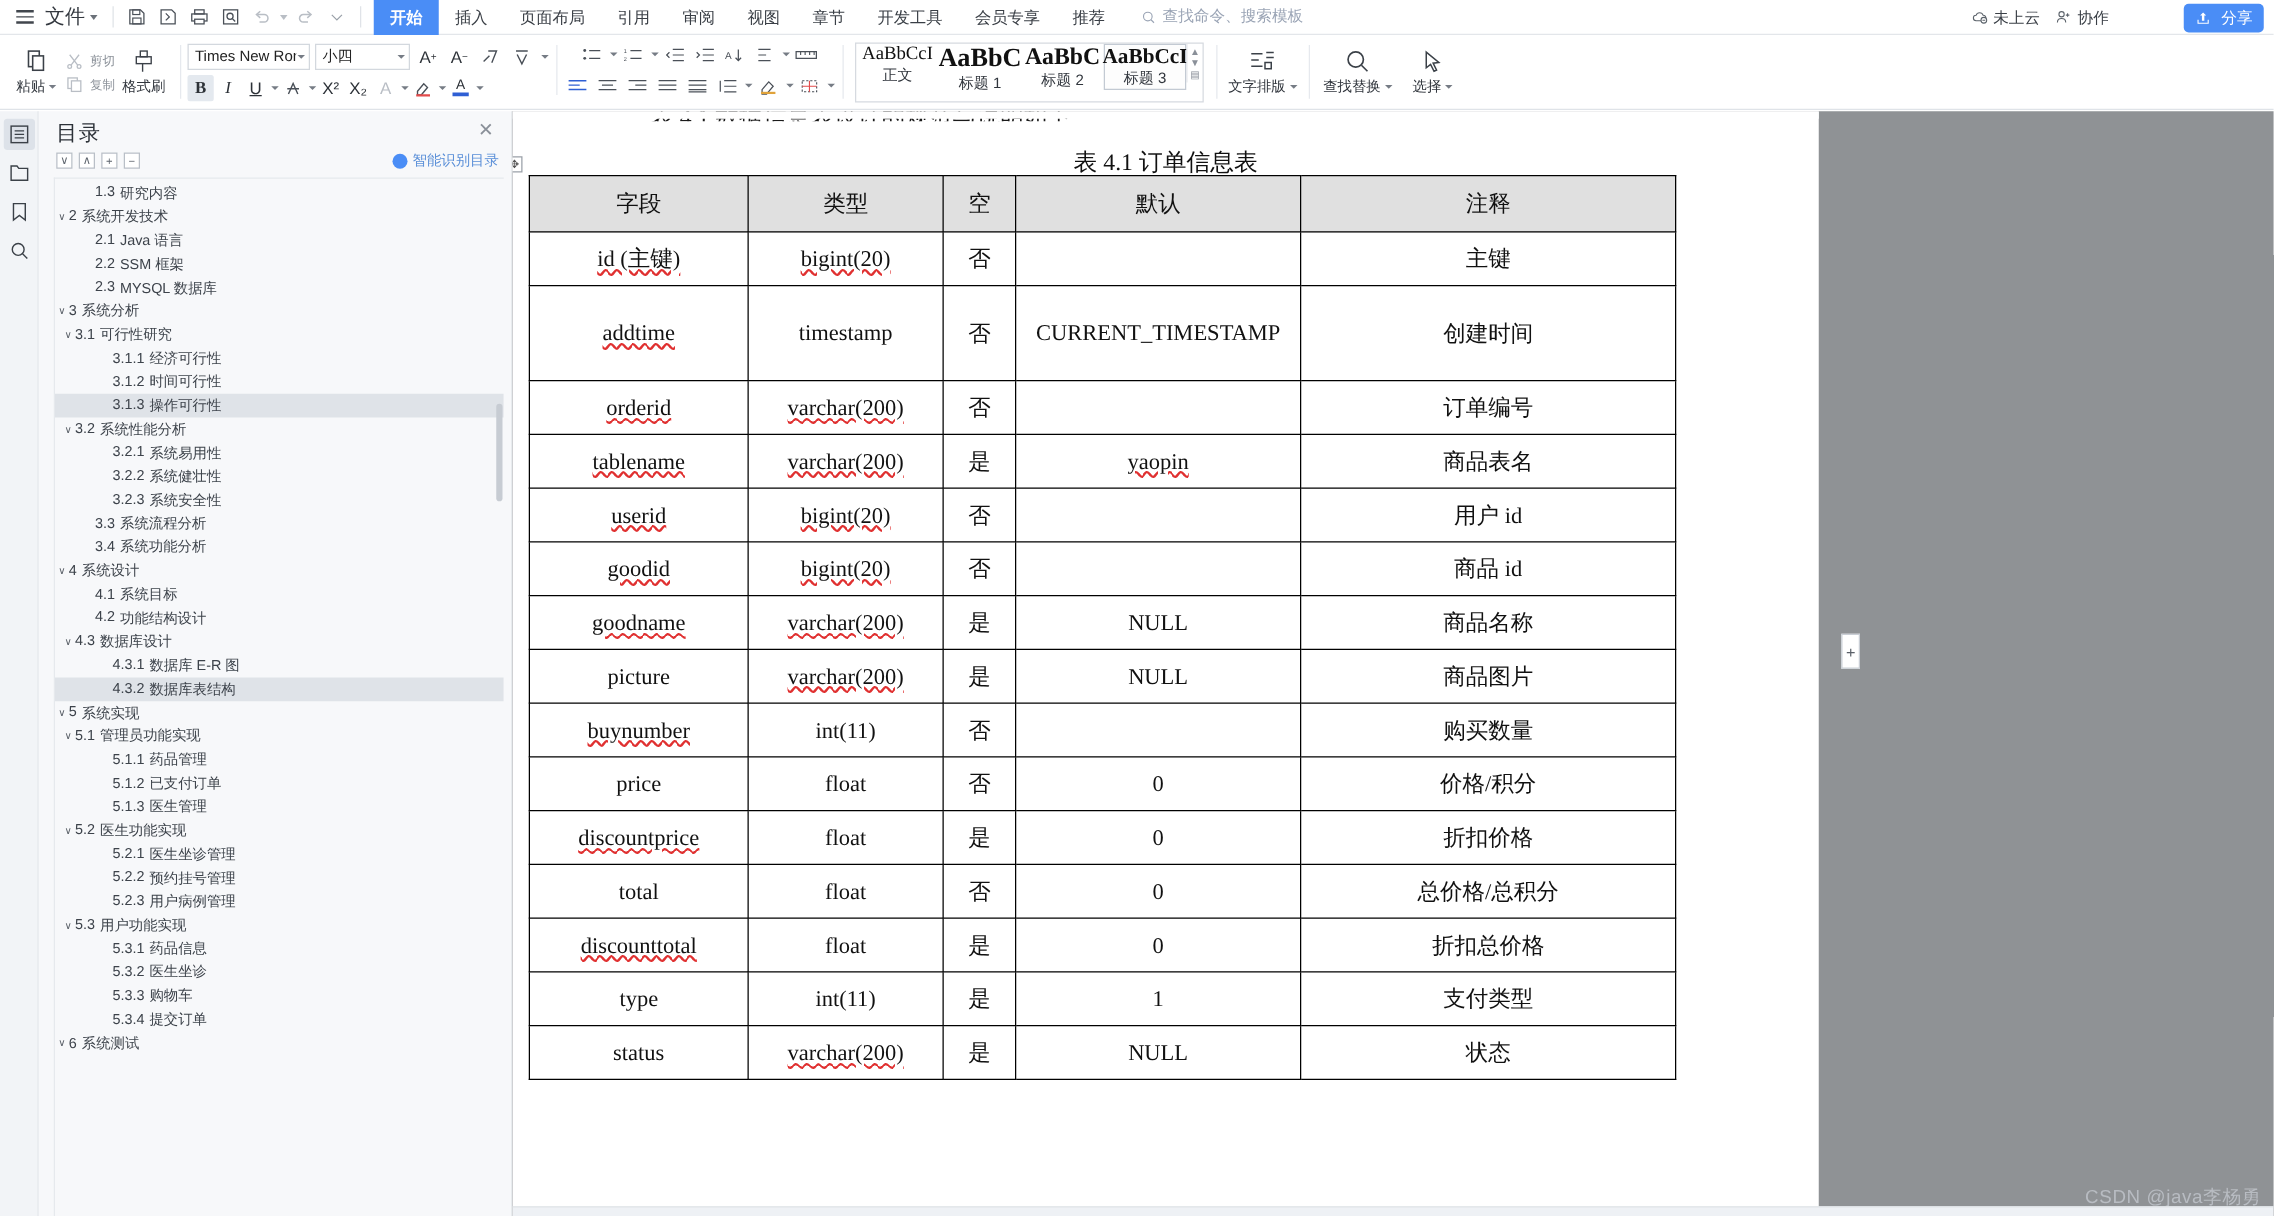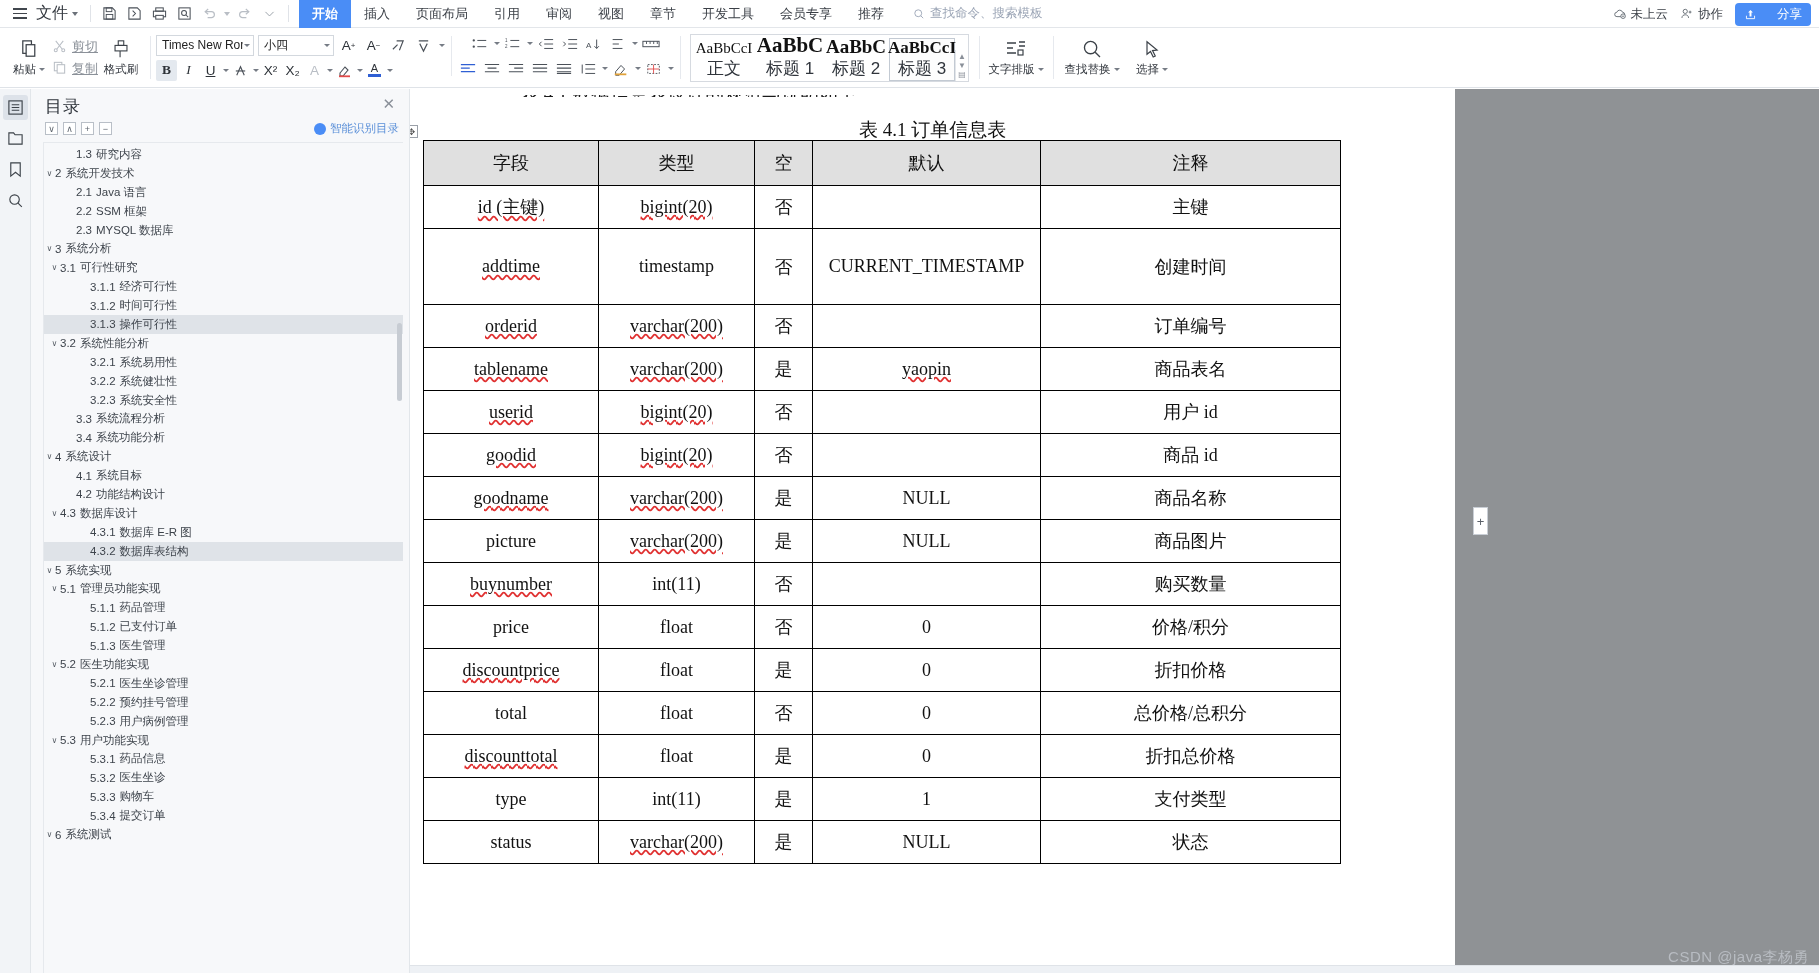--- a/index.html
+++ b/index.html
@@ -28,68 +28,68 @@
   .caret { width:0;height:0;border-left:3.5px solid transparent;border-right:3.5px solid transparent;border-top:4px solid #6b7179; display:inline-block;}
   .vsep { width:1px; height:17px; background:#e0e3e8; margin:0 6px; }
   .qicon { width:25px; height:22px; display:flex;align-items:center;justify-content:center; cursor:default;}
   .qicon svg { display:block; }
   .tabs { display:flex; align-items:center; gap:0px; margin-left: 4px;}
   .tab { padding: 19px 13px; font-size:13px; color:#3a3f46; cursor:default; border-radius:11px; line-height:17px;}
   .tab.active { background:#4a8df6; color:#fff; font-weight:600;}
   .searchbox { display:flex; align-items:center; gap:5px; margin-left:16px; color:#9aa4b5; font-size:12.5px;}
   .mb-right { position:absolute; right:8px; top:0; height:28px; display:flex; align-items:center; gap:12px; font-size:12.5px; color:#3a3f46;}
   .cloudchip { display:flex; align-items:center; gap:4px;}
-  .sharebtn { background:#4a8df6; color:#fff; border-radius:4px; padding:3px 9px; display:flex;align-items:center;gap:20px; font-size:12.5px;}
+  .sharebtn { background:#4a8df6; color:#fff; border-radius:4px; padding:3px 9px; display:flex;align-items:center;gap:8px; font-size:12.5px;margin-left:48px;}
 
   
   .ribbon {
     height: 60px; width:100%;
     background:#fff;
     border-bottom:1px solid #dfe3e8;
     display:flex; align-items:stretch;
     position:relative;
     font-size:12px; color:#30353c;
   }
   .rgroup { display:flex; align-items:center; padding:0 6px; position:relative;}
   .rgroup + .rgroup::before {
     content:""; position:absolute; left:0; top:8px; bottom:8px; width:1px; background:#e6e9ee;
   }
   .bigbtn { width:46px; display:flex;flex-direction:column;align-items:center;justify-content:center;gap:1px; height:56px; cursor:default;}
   .bigbtn .lbl { font-size:11.5px; color:#30353c; display:flex; align-items:center; gap:2px;}
   .twocol { display:flex; flex-direction:column; justify-content:center; gap:4px; height:56px;}
-  .minirow { display:flex; align-items:flex-start; gap:5px; font-size:13px; color:#8b9199;text-decoration:underline;}
+  .minirow { display:flex; align-items:flex-end; gap:5px; font-size:10px; color:#8b9199;}
 
   .fontrow { display:flex; align-items:center; gap:4px; }
   .fontname, .fontsize {
     border:1px solid #d3d8de; height:21px; background:#fff;
     display:flex; align-items:center; justify-content:space-between;
     font-size:12px; padding:0 3px 0 5px; color:#222;
   }
   .fontname { width:98px; }
   .fontsize { width:76px; }
   .fontname span, .fontsize span { overflow:hidden; white-space:nowrap;}
   .fmtrow { display:flex; align-items:center; gap:1px; margin-top:4px;}
   .fbtn { width:21px;height:21px;display:flex;align-items:center;justify-content:center;font-size:13.5px;color:#2d3238; cursor:default;}
   .fbtn.active { background:#e4e9ef; border-radius:2px;}
   .tinycaret { width:0;height:0;border-left:3px solid transparent;border-right:3px solid transparent;border-top:3.5px solid #767c85; margin-left:1px;}
 
   .paragroup { display:flex; flex-direction:column; justify-content:center; gap:5px; height:56px; padding:0 6px;}
   .prow { display:flex; align-items:center; gap:2px;}
   .pbtn { width:22px;height:20px;display:flex;align-items:center;justify-content:center; cursor:default;}
 
   .stylegal {
-    border:1px solid #d6dae0; height:48px; display:flex; align-items:flex-end; margin:5px 4px; background:#fff;
+    border:1px solid #d6dae0; height:48px; display:flex; align-items:flex-start; margin:5px 4px; background:#fff;
   }
   .stylecell {
     width:66px; display:flex;flex-direction:column;align-items:center;justify-content:center; gap:1px;
     cursor:default; border:1px solid transparent;
   }
   .stylecell.sel { border:1px solid #c3cad3; background:#fdfdfd;}
   .stylecell .prev { font-family:"Liberation Serif","DejaVu Serif",serif; color:#111; line-height:1; overflow:hidden; white-space:nowrap;}
-  .stylecell .nm { font-size:17px; color:#30353c;}
+  .stylecell .nm { font-size:12px; color:#30353c;}
   .galscroll { width:13px; border-left:1px solid #e3e6ea; display:flex;flex-direction:column;justify-content:space-between;align-items:center; padding:2px 0; font-size:8px; color:#8a9099;}
 
   
   .workarea { position:absolute; left:0; top:89px; right:0; bottom:0; display:flex; }
 
   .railbar {
     width:31px; background:#f2f4f7; border-right:1px solid #e2e6ea;
     display:flex; flex-direction:column; align-items:center; padding-top:6px; gap:6px;
   }
   .railbtn { width:25px;height:25px;display:flex;align-items:center;justify-content:center;border-radius:3px; cursor:default;}

